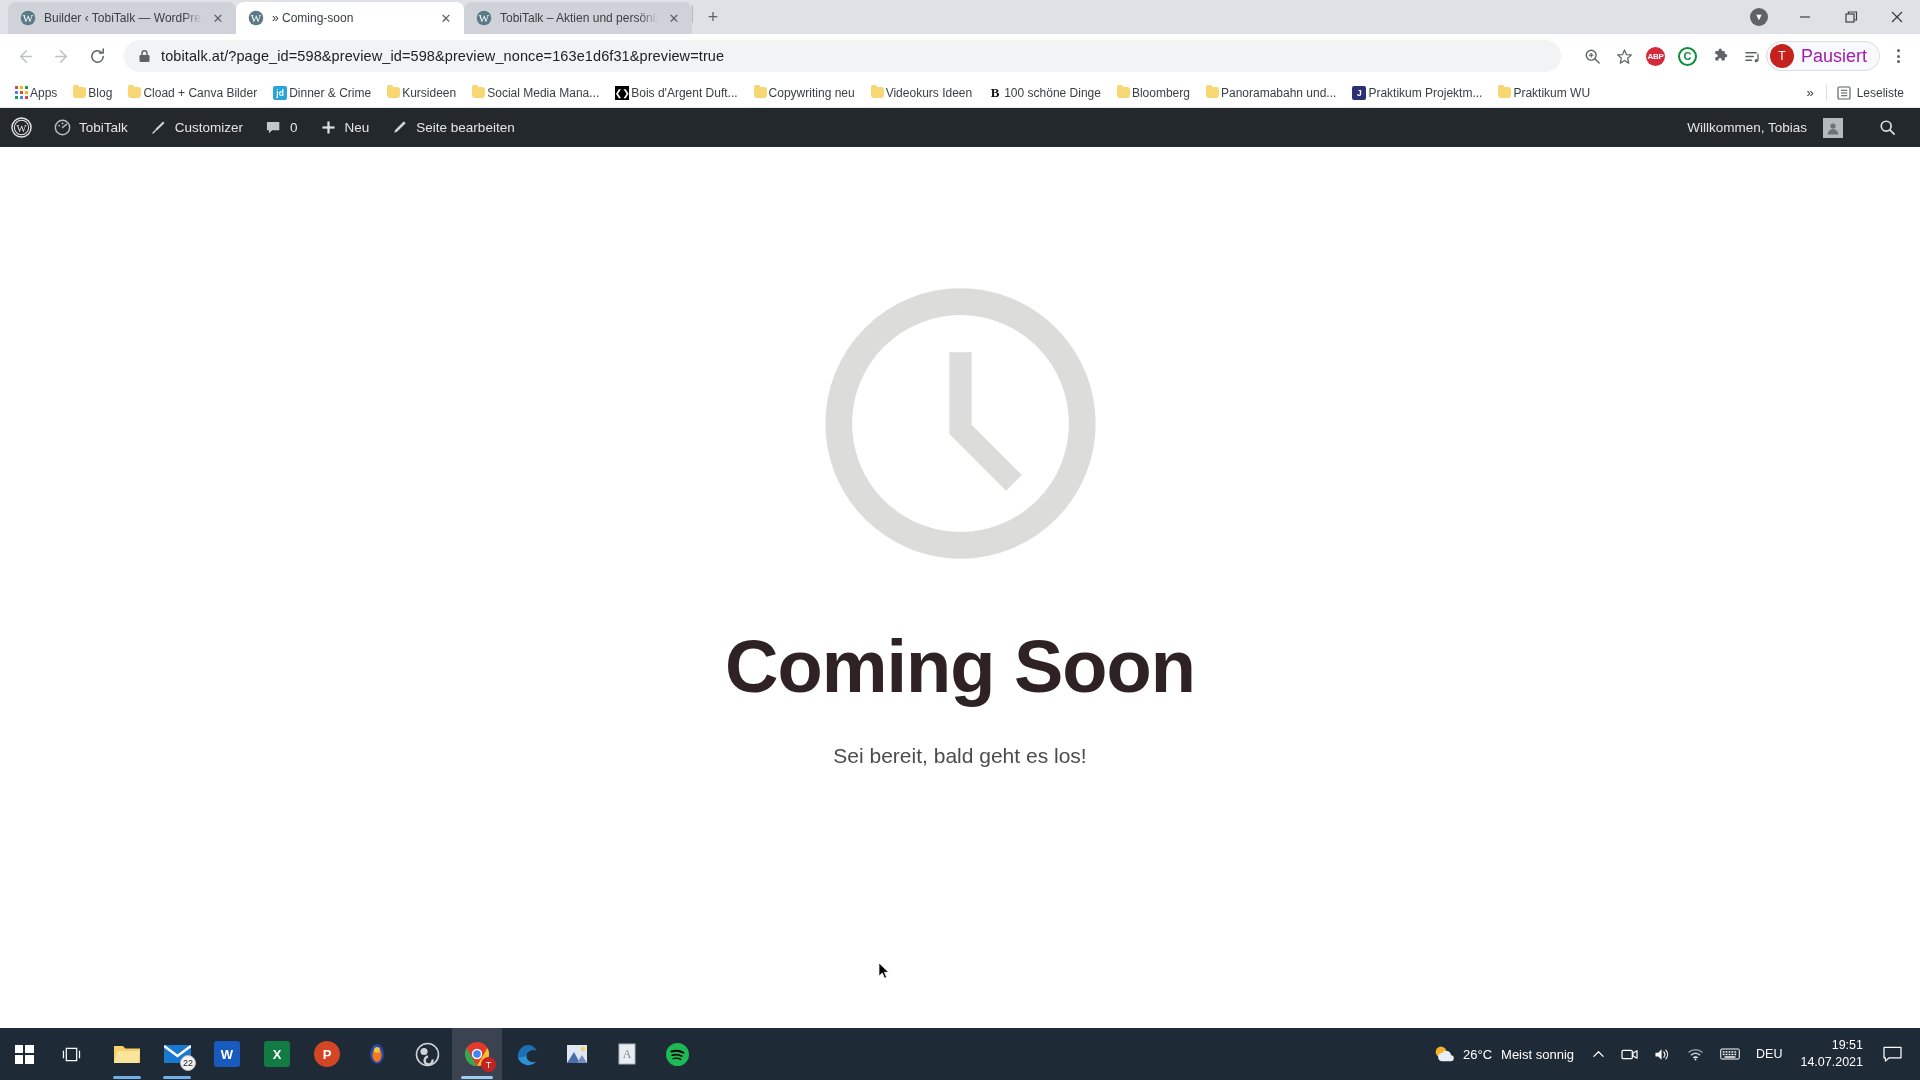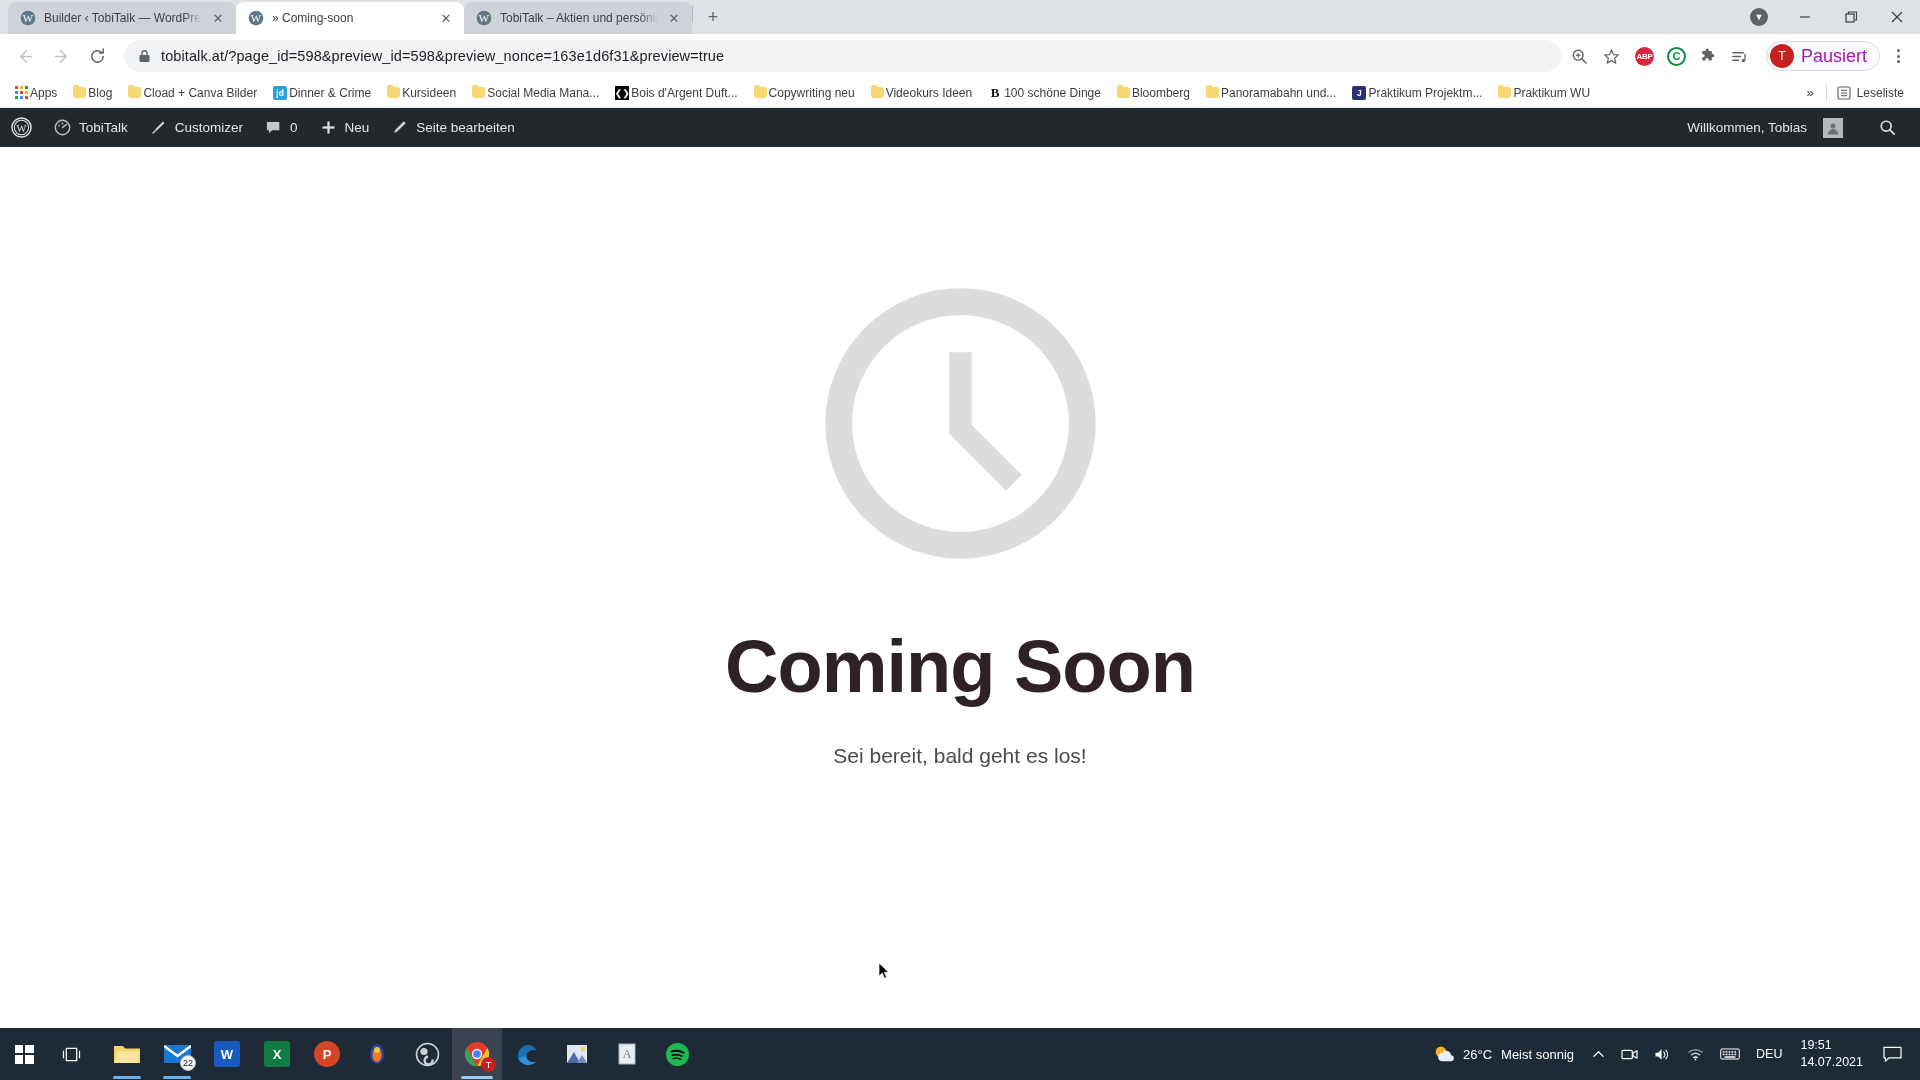--- a/index.html
+++ b/index.html
@@ -48,21 +48,21 @@
   
   .toolbar { height:44px; background:#fff; display:flex; align-items:center; padding:0 8px; gap:2px; }
   .navbtn { width:34px;height:34px;border-radius:50%;display:flex;align-items:center;justify-content:center;color:#5f6368;flex:none; }
   .navbtn.disabled { color:#bdc1c6; }
   .omnibox {
     flex:1; height:32px; background:#f1f3f4; border-radius:16px;
     display:flex; align-items:center; gap:10px; padding:0 14px; margin:0 8px;
     font-size:14.5px; color:#202124; min-width:0;
   }
   .omnibox .urltext { white-space:nowrap; overflow:hidden; text-overflow:ellipsis; letter-spacing:0.1px; }
-  .tb-icon { width:30px;height:30px;display:flex;align-items:center;justify-content:flex-start;flex:none;color:#5f6368; }
+  .tb-icon { width:30px;height:30px;display:flex;align-items:center;justify-content:flex-end;flex:none;color:#5f6368; }
   .ext-abp { width:19px;height:19px;border-radius:50%;background:#d6293e;color:#fff;font-size:8px;font-weight:bold;display:flex;align-items:center;justify-content:center;letter-spacing:-0.3px; }
   .ext-c { width:19px;height:19px;border-radius:50%;border:2.5px solid #0a8f3c;color:#0a8f3c;font-size:11px;font-weight:bold;display:flex;align-items:center;justify-content:center; }
   .profile-chip {
     display:flex;align-items:center;gap:7px;height:30px;border:1px solid #dadce0;border-radius:15px;
     padding:0 12px 0 3px; background:#f8f9fc; margin-left:3px;
   }
   .profile-chip .av { width:24px;height:24px;border-radius:50%;background:#c5221f;color:#fff;font-size:12px;display:flex;align-items:center;justify-content:center; }
   .profile-chip .ptxt { font-size:18px;color:#a21caf; }
   .kebab { width:28px;height:30px;display:flex;flex-direction:column;align-items:center;justify-content:center;gap:2.5px;margin-left:2px; }
   .kebab i { width:3px;height:3px;border-radius:50%;background:#5f6368;display:block; }
@@ -117,21 +117,21 @@
   .tb-taskview{width:46px;height:52px;display:flex;align-items:center;justify-content:center;}
   .tapps{display:flex;align-items:center;height:52px;margin-left:8px;}
   .tapp{width:50px;height:52px;display:flex;align-items:center;justify-content:center;position:relative;}
   .tapp.running:after{content:"";position:absolute;bottom:1px;left:11px;right:11px;height:3px;background:#6fb0e8;border-radius:2px;}
   .tapp.active{background:rgba(255,255,255,0.12);}
   .tapp.active:after{content:"";position:absolute;bottom:1px;left:9px;right:9px;height:3px;background:#9ecbf0;border-radius:2px;}
   .sq{width:26px;height:26px;border-radius:3px;display:flex;align-items:center;justify-content:center;font-size:13px;font-weight:bold;color:#fff;}
   .tray{margin-left:auto;display:flex;align-items:center;height:52px;gap:0;padding-right:4px;font-size:12.5px;}
   .tray-item{display:flex;align-items:center;justify-content:center;height:52px;padding:0 8px;color:#ffffff;}
   .weather{display:flex;align-items:center;gap:9px;padding:0 10px 0 14px;font-size:13px;}
-  .clock-tray{display:flex;flex-direction:column;align-items:flex-start;justify-content:center;line-height:1.35;padding:0 10px;font-size:12.5px;}
+  .clock-tray{display:flex;flex-direction:column;align-items:flex-end;justify-content:center;line-height:1.35;padding:0 10px;font-size:12.5px;}
   .notif{padding:0 14px 0 10px;display:flex;align-items:center;}
   svg{display:block;}
 </style>
 </head>
 <body>
 
 <div id="browser">
 
   <div class="tabstrip">
 

